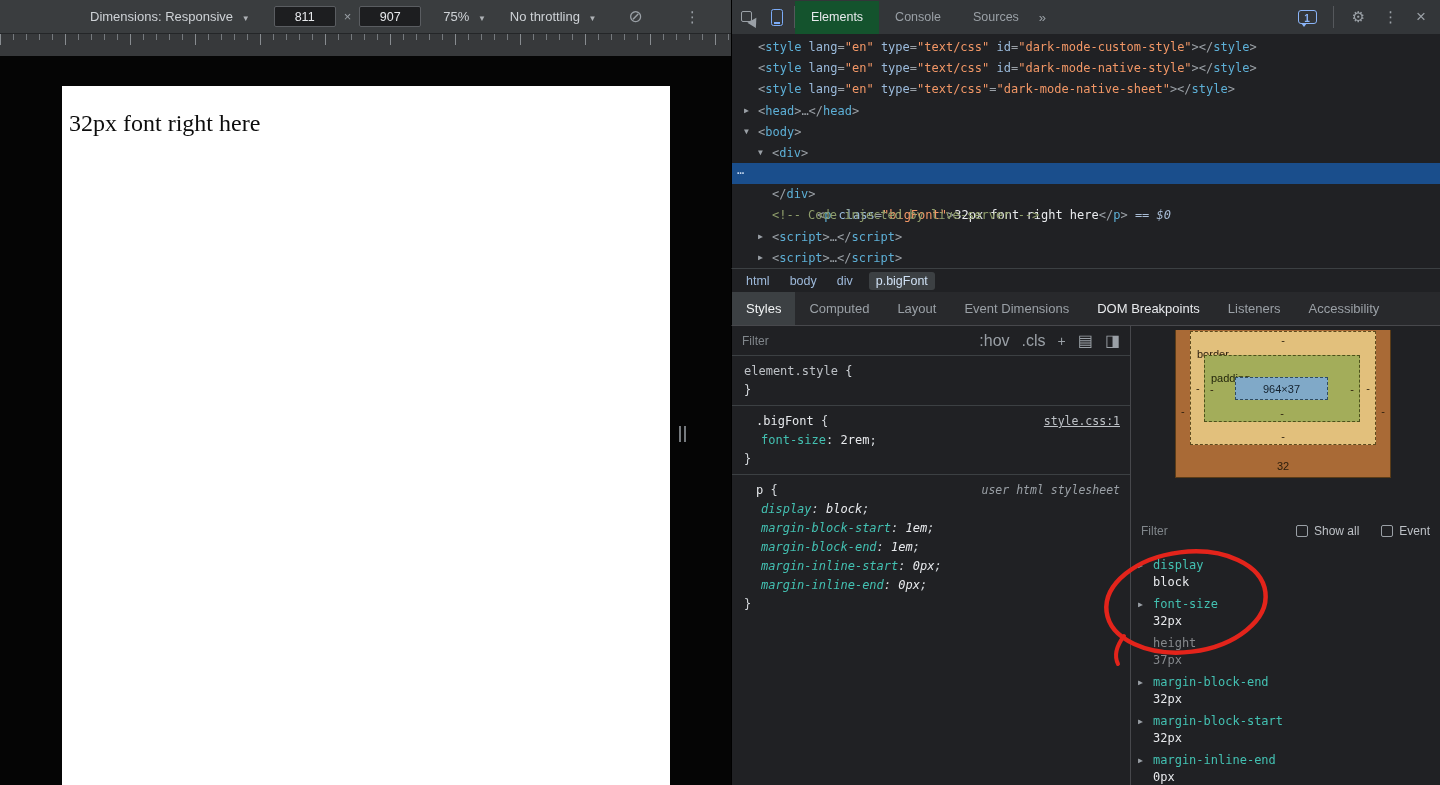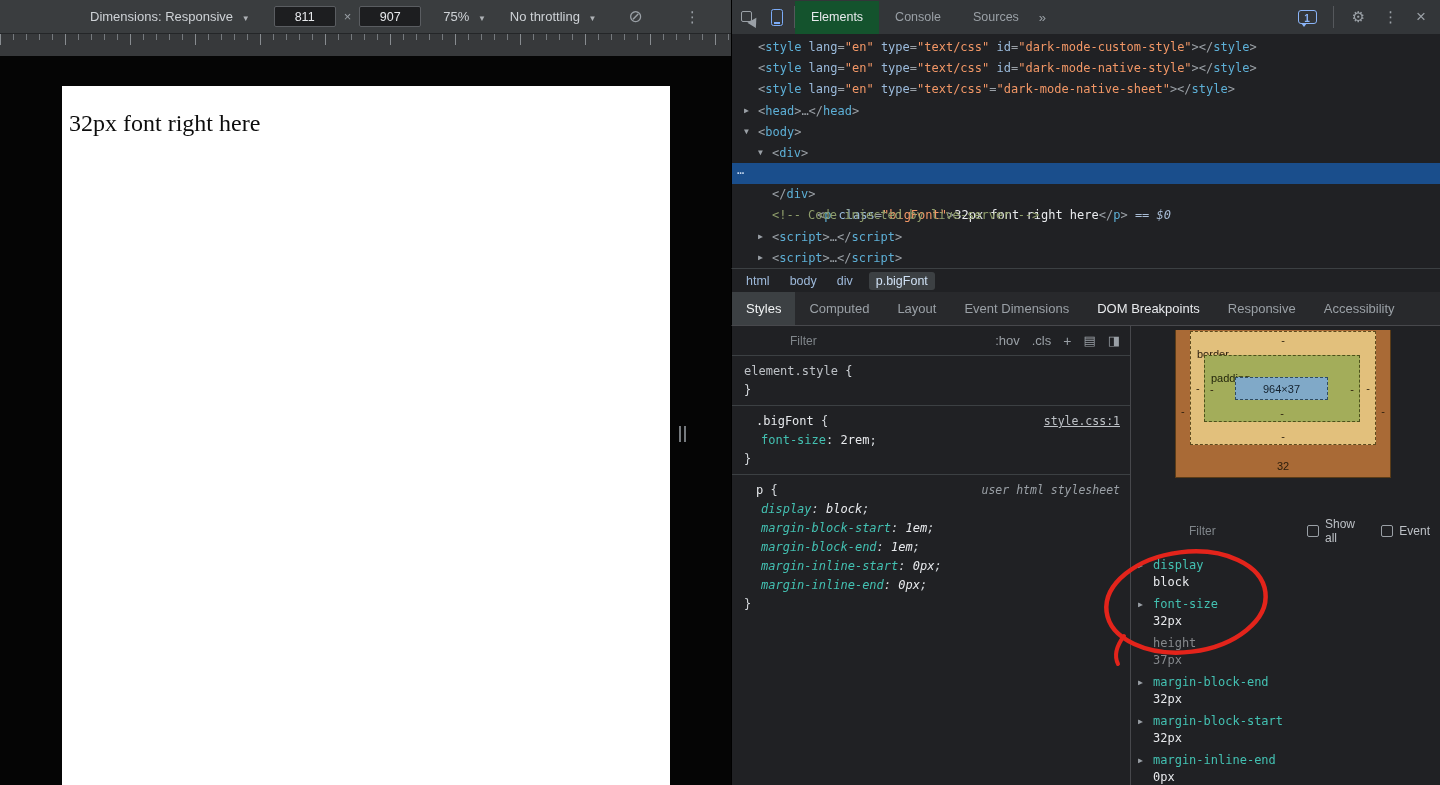--- a/index.html
+++ b/index.html
@@ -96,23 +96,23 @@
   .stab.active { background:#3c4043; color:#f1f3f4; }
   .stab.white { color:#e8eaed; }
   
   .styles-pane {
     position:absolute; left:731px; top:326px; width:399px; height:459px;
     background:#202124; border-left:1px solid #000;
     font:12px "DejaVu Sans Mono", monospace; color:#d5d9dd; overflow:hidden;
   }
   .filter-bar { height:30px; border-bottom:1px solid #3c4043; display:flex; align-items:center;
     padding:0 10px; gap:12px; font-family:"Liberation Sans",sans-serif; }
-  .filter-input { background:transparent; border:none; outline:none; color:#e8eaed; font-size:12px; width:150px;margin-left:48px; }
+  .filter-input { background:transparent; border:none; outline:none; color:#e8eaed; font-size:12px; width:150px; }
   .filter-input::placeholder { color:#80868b; }
-  .sicon { color:#9aa0a6; font-size:13px; }
+  .sicon { color:#9aa0a6; font-size:16px; }
   .sicon.plus { font-size:14px; }
   .rule { padding:6px 10px 5px 12px; border-bottom:1px solid #3c4043; }
   .rule:last-child { border-bottom:none; }
   .rule-line { height:19px; line-height:19px; white-space:pre; }
   .rule-head { display:flex; justify-content:space-between; height:19px; line-height:19px; }
   .rule-link { color:#bdc1c6; text-decoration:underline; font-size:11.5px; }
   .ua-label { color:#9aa0a6; font-style:italic; font-size:11.5px; }
   .rule-body .rule-line { padding-left:17px; }
   .rule-body.ua span { font-style:italic; }
   .tk-elsel { color:#bdc1c6; }
@@ -237,21 +237,21 @@
     <span class="crumb">div</span>
     <span class="crumb current">p.bigFont</span>
   </div>
 
   <div class="side-tabs">
     <span class="stab active">Styles</span>
     <span class="stab">Computed</span>
     <span class="stab">Layout</span>
     <span class="stab">Event Dimensions</span>
     <span class="stab white">DOM Breakpoints</span>
-    <span class="stab">Responsive</span>
+    <span class="stab">Listeners</span>
     <span class="stab">Accessibility</span>
   </div>
 
   <div class="styles-pane">
     <div class="filter-bar">
       <input class="filter-input" placeholder="Filter" style="">
       <span class="spacer"></span>
       <span class="sicon">:hov</span>
       <span class="sicon">.cls</span>
       <span class="sicon plus">+</span>

